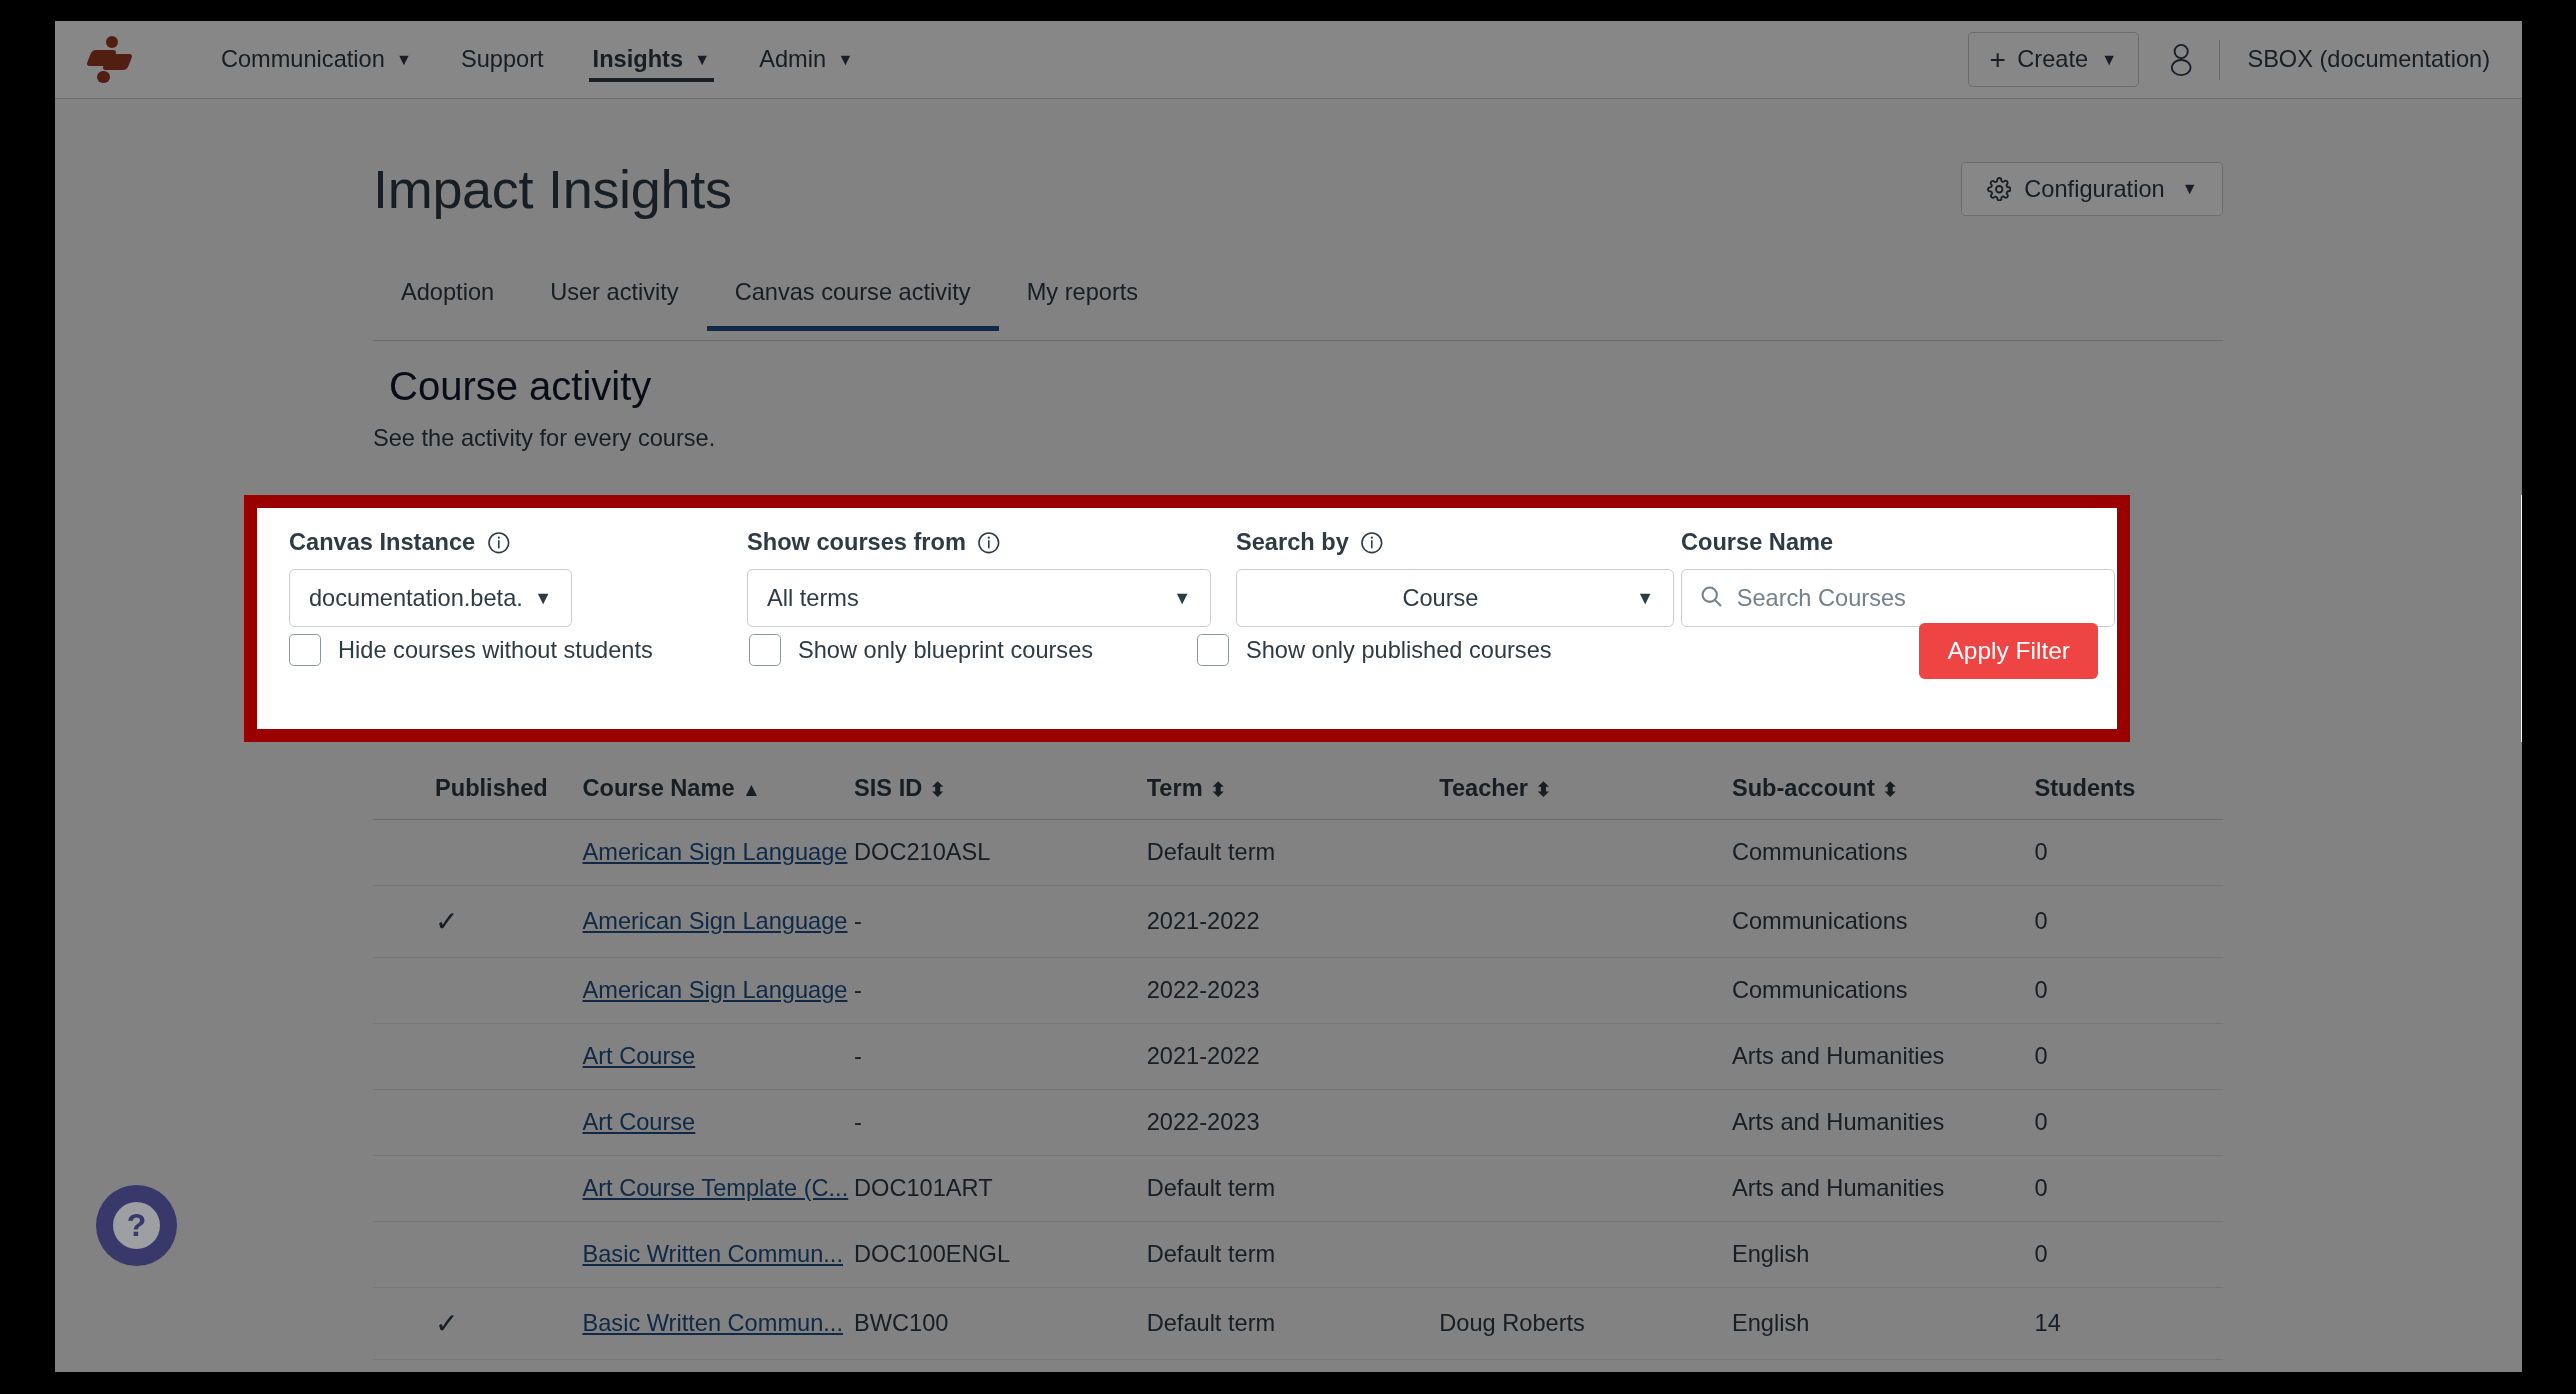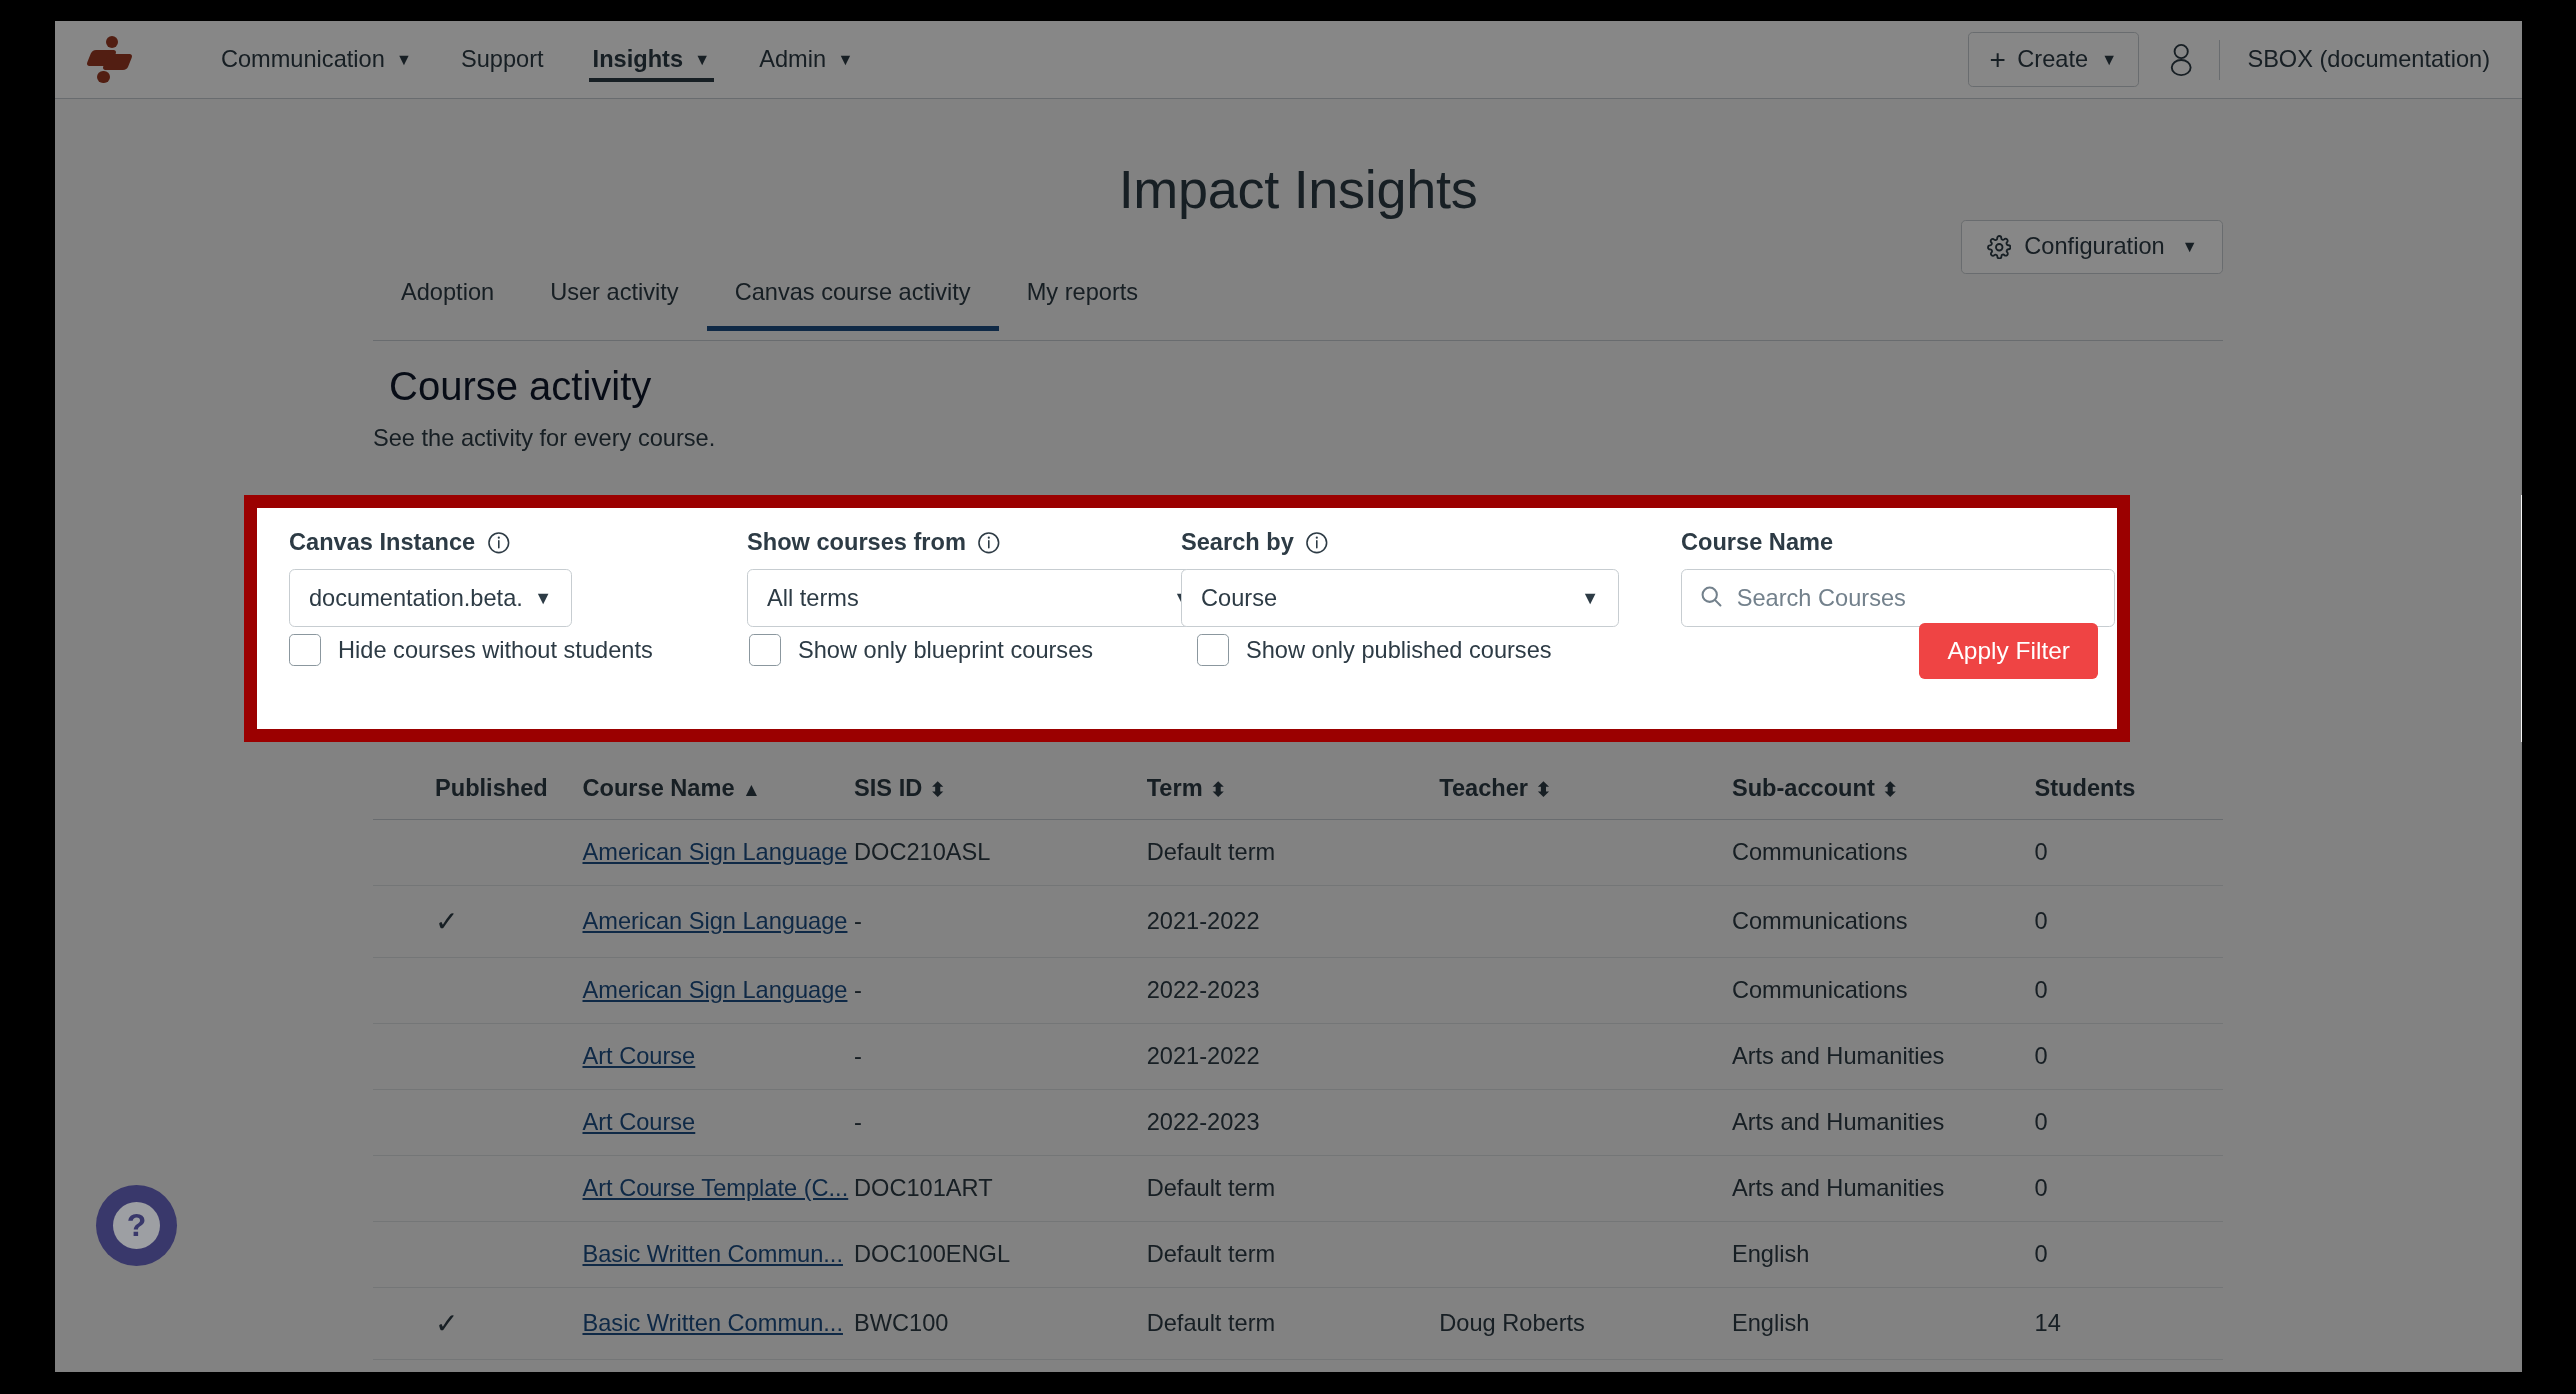--- a/index.html
+++ b/index.html
@@ -125,21 +125,21 @@
   #content {
     position: absolute;
     left: 0; top: 79px;
     width: 2467px; height: 1272px;
     background: #f5f5f5;
   }
   #page-header {
     position: absolute;
     left: 318px; top: 58px;
     width: 1850px;
-    display: flex; align-items: center; flex-direction: column;
+    display: flex; align-items: center;
   }
   #page-title {
     font-size: 54px;
     color: #2d3b45;
     font-weight: normal;
     letter-spacing: -0.3px;
   }
   #config-btn {
     margin-left: auto;
     display: flex; align-items: center;
@@ -567,21 +567,21 @@
               <circle cx="12" cy="6.8" r="1.1" fill="#2d3b45" stroke="none"></circle>
             </svg>
           </span>
         </div>
         <div class="select-box" style="width:464px;">
           <span class="val">All terms</span>
           <span class="caret">▼</span>
         </div>
       </div>
 
-      <div class="field" style="left:924px; top:21px; width:283px;">
+      <div class="field" style="left:979px; top:21px; width:283px;text-align:center;">
         <div class="field-label">
           <span>Search by</span>
           <span class="info-icon">
             <svg width="23.6" height="23.6" viewBox="0 0 24 24" fill="none" stroke="#2d3b45" stroke-width="1.6">
               <circle cx="12" cy="12" r="10"></circle>
               <path d="M12 10v7" stroke-linecap="round"></path>
               <circle cx="12" cy="6.8" r="1.1" fill="#2d3b45" stroke="none"></circle>
             </svg>
           </span>
         </div>

